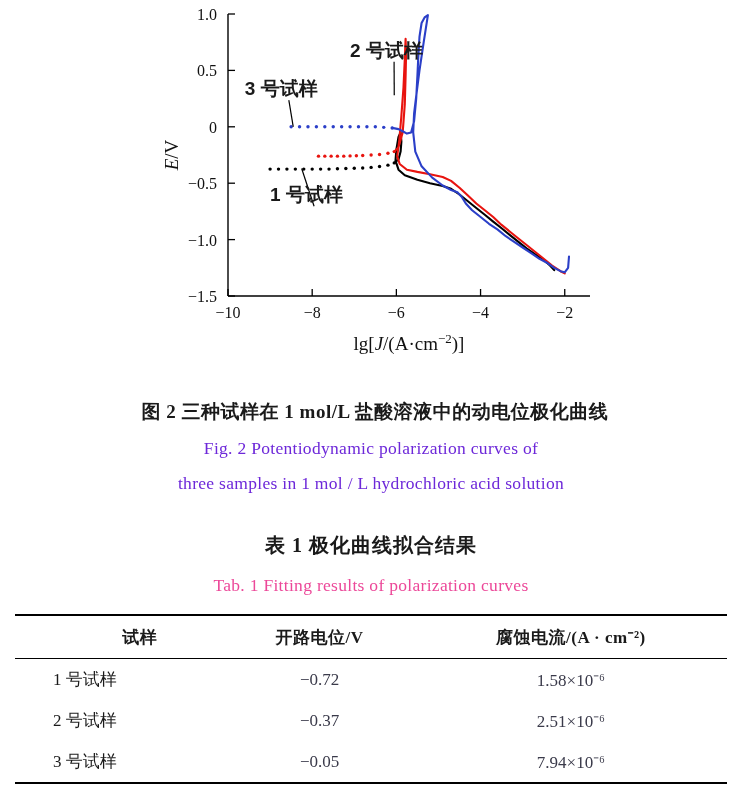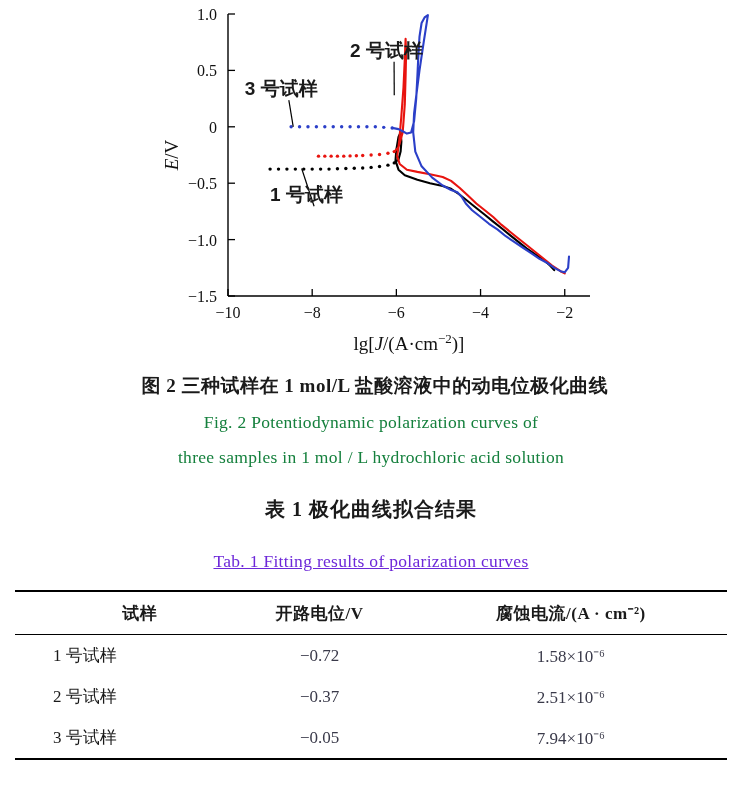--- a/index.html
+++ b/index.html
@@ -26,43 +26,42 @@
     top: 0;
   }
   .cap-line {
     text-align: center;
     line-height: 1.45;
   }
   #fig-caption-cn {
     font-size: 19px;
     font-weight: bold;
     letter-spacing: 0.5px;
-    margin-top: 2px;
+    margin-top: 28px;
     padding-left: 8px;
   }
   #fig-caption-en1, #fig-caption-en2 {
     font-size: 17.5px;
-    color: #15803d;
+    color: #6d28d9;
     letter-spacing: 0.3px;
     margin-top: 10px;
   }
   #table-title-cn {
     font-size: 20px;
     font-weight: bold;
     text-align: center;
-    margin-top: 26px;
+    margin-top: 36px;
     letter-spacing: 1px;
   }
   #table-title-en {
     font-size: 17.5px;
-    color: #6d28d9;
-    text-align: center;
-    margin-top: 28px;
+    color: #ec4899;
+    text-align: center;
+    margin-top: 16px;
     letter-spacing: 0.3px;
-    text-decoration: underline;
   }
   #results-table {
     width: 712px;
     margin: 18px auto 0 auto;
     border-collapse: collapse;
     font-size: 17px;
   }
   #results-table th {
     font-weight: bold;
     padding: 9px 4px 9px 4px;

